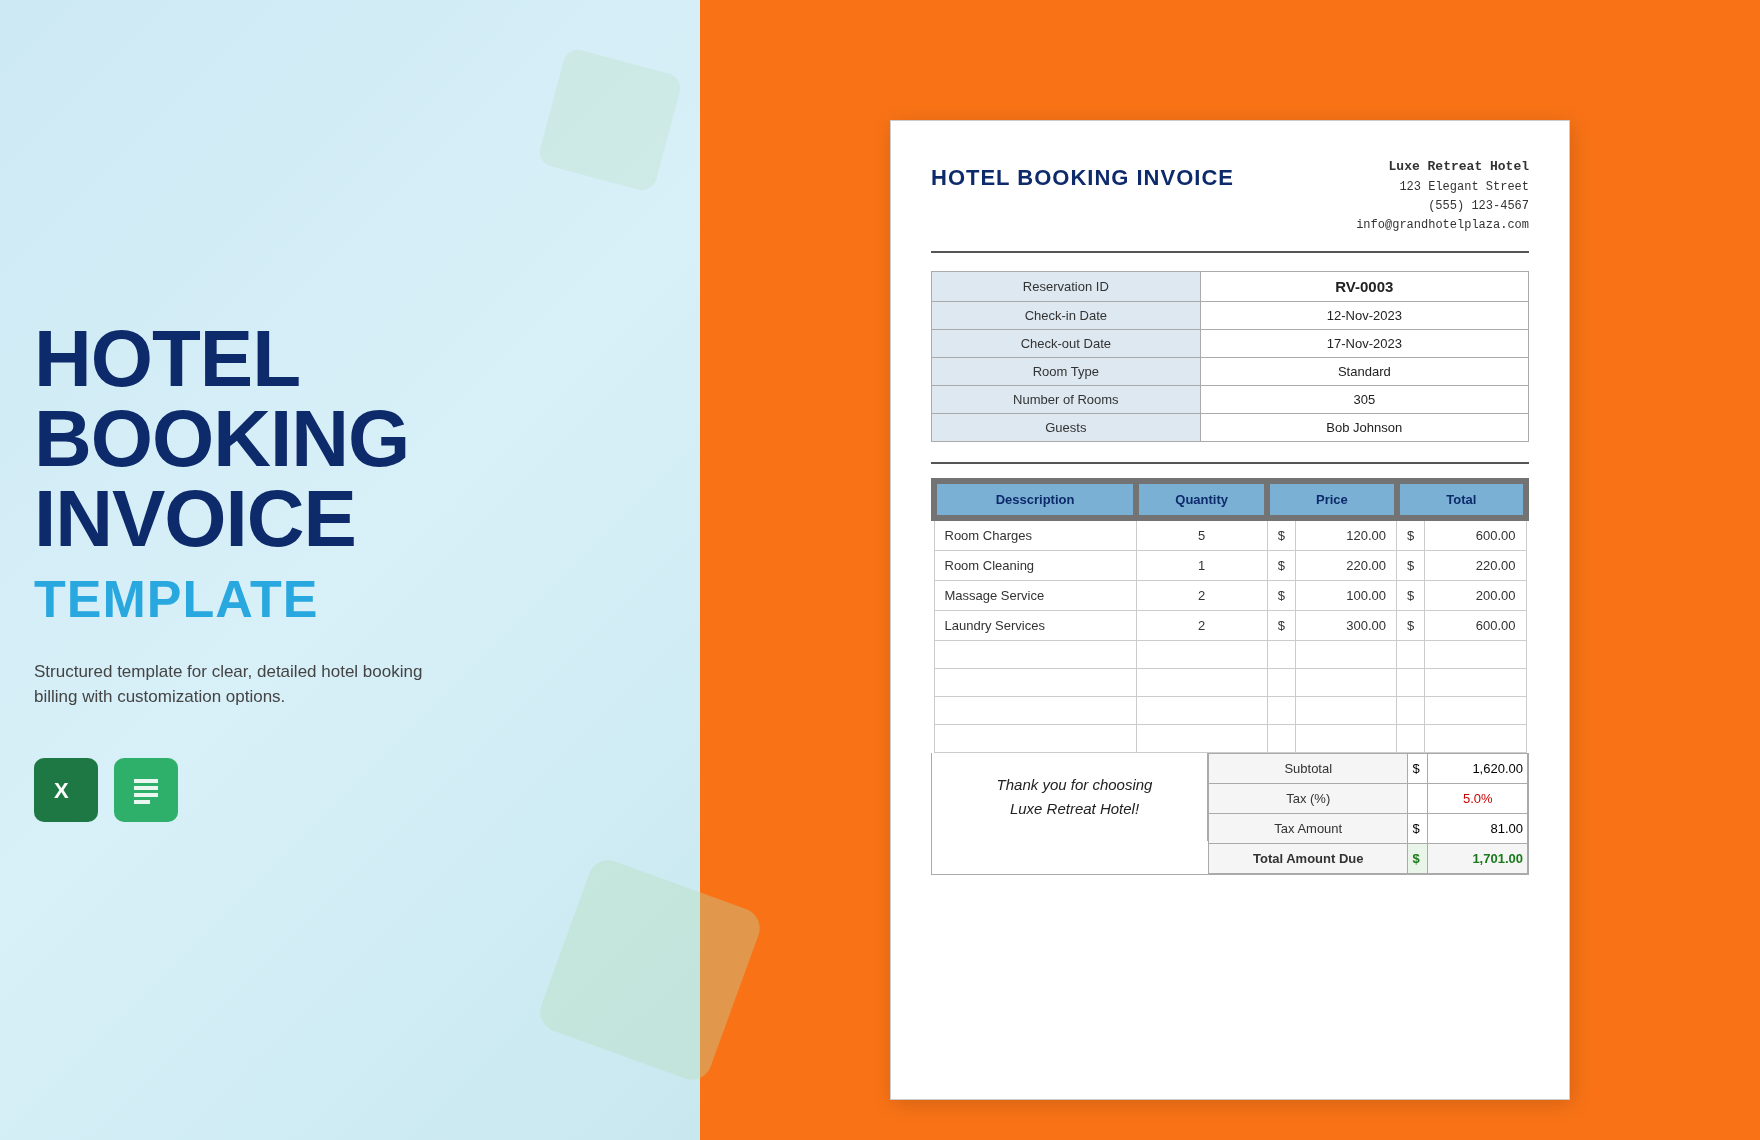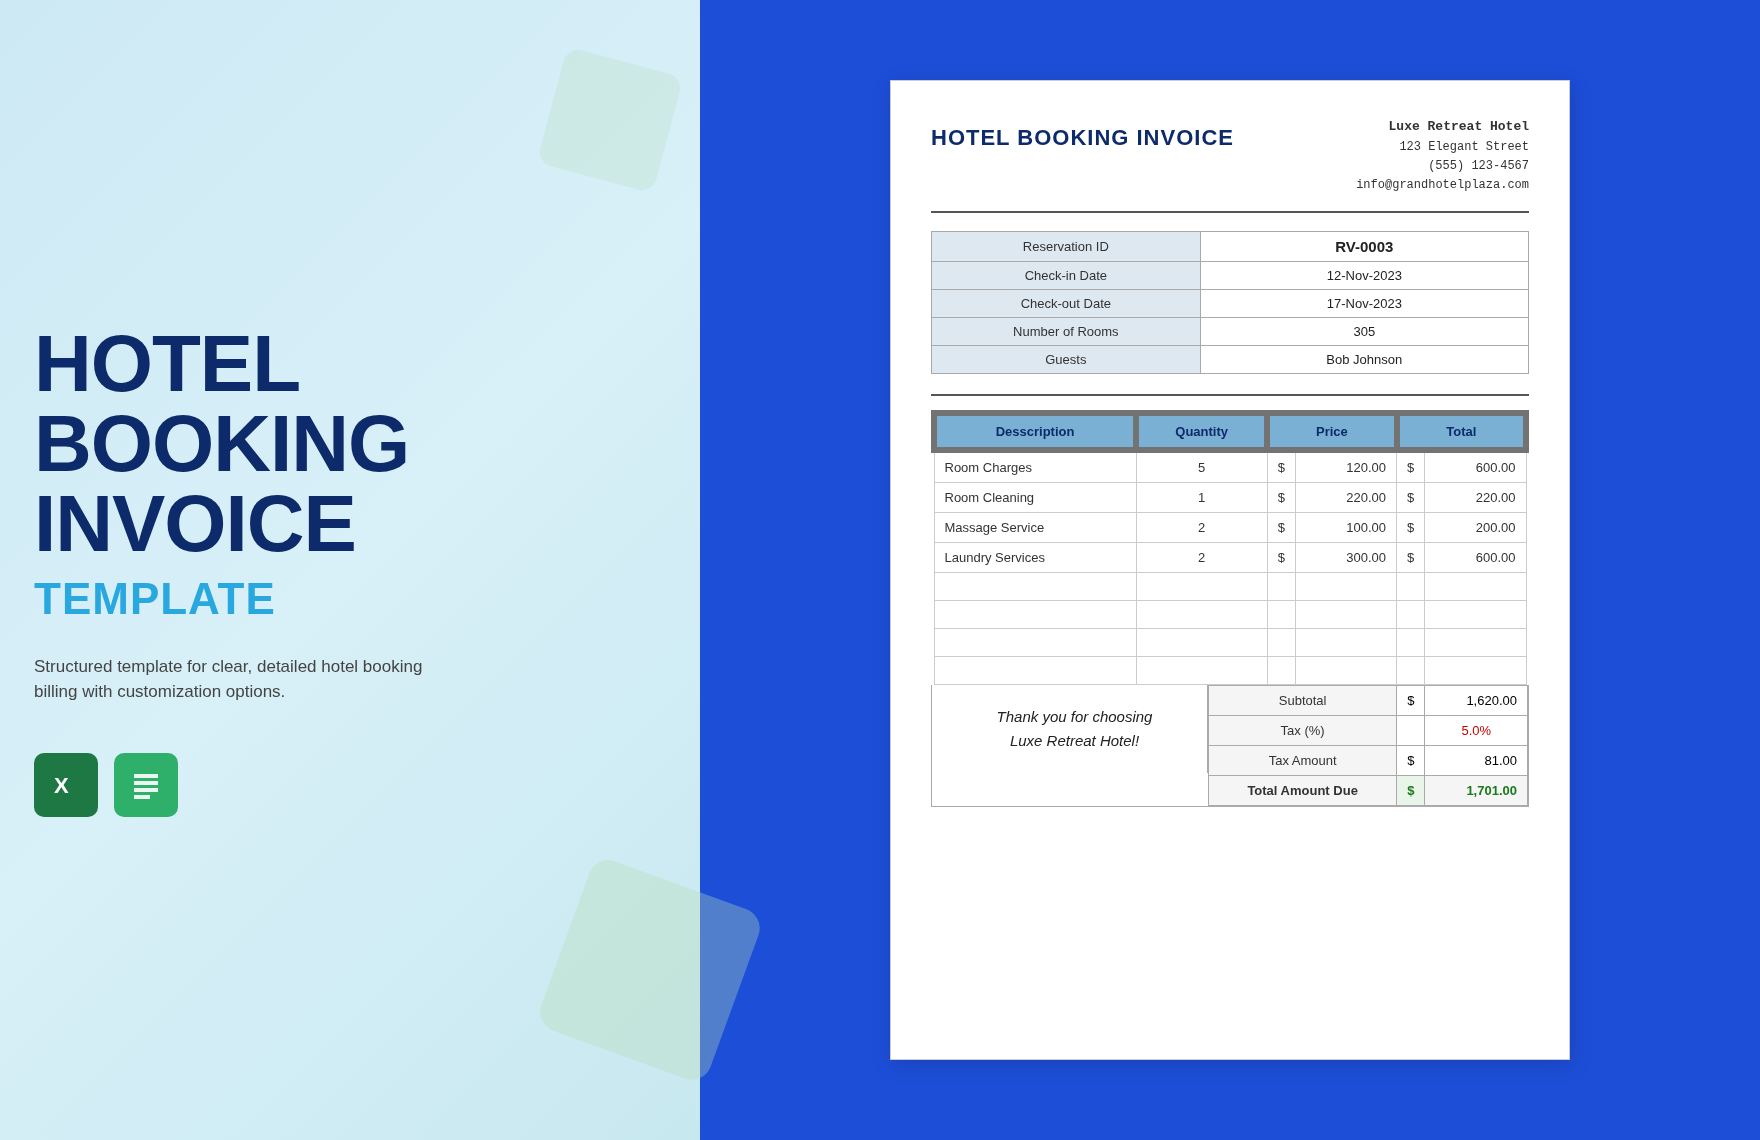--- a/index.html
+++ b/index.html
@@ -51,21 +51,21 @@
       font-size: 80px;
       font-weight: 900;
       color: #0d2a6b;
       line-height: 1;
       text-transform: uppercase;
       letter-spacing: -1px;
       margin-bottom: 10px;
     }
 
     .subtitle {
-      font-size: 44px;
+      font-size: 52px;
       font-weight: 900;
       color: #29a8e0;
       text-transform: uppercase;
       letter-spacing: 1px;
       margin-bottom: 30px;
     }
 
     .description {
       font-size: 17px;
       color: #444;
@@ -99,23 +99,23 @@
 
     .sheets-icon {
       background: #2eaf6a;
       color: white;
     }
 
     
     .right-panel {
       flex: 1;
       display: flex;
-      align-items: center;
+      align-items: flex-end;
       justify-content: center;
-      background: #1d4ed8;
+      background: #f97316;
       padding: 40px;
     }
 
     
     .invoice-doc {
       background: white;
       width: 680px;
       min-height: 980px;
       border: 1px solid #ccc;
       padding: 36px 40px;
@@ -273,21 +273,21 @@
     }
 
     .totals-table {
       width: 100%;
       border-collapse: collapse;
       font-size: 13px;
     }
 
     .totals-table td {
       border: 1px solid #aaa;
-      padding: 7px 10px;
+      padding: 7px 4px;
     }
 
     .totals-table td.label {
       text-align: center;
       background: #f5f5f5;
       color: #333;
     }
 
     .totals-table td.dollar-sign {
       text-align: left;
@@ -372,20 +372,24 @@
           <td>Reservation ID</td>
           <td><strong>RV-0003</strong></td>
         </tr>
         <tr>
           <td>Check-in Date</td>
           <td>12-Nov-2023</td>
         </tr>
         <tr>
           <td>Check-out Date</td>
           <td>17-Nov-2023</td>
+        </tr>
+        <tr>
+          <td>Room Type</td>
+          <td>Standard</td>
         </tr>
         <tr>
           <td>Number of Rooms</td>
           <td>305</td>
         </tr>
         <tr>
           <td>Guests</td>
           <td>Bob Johnson</td>
         </tr>
       </tbody>

